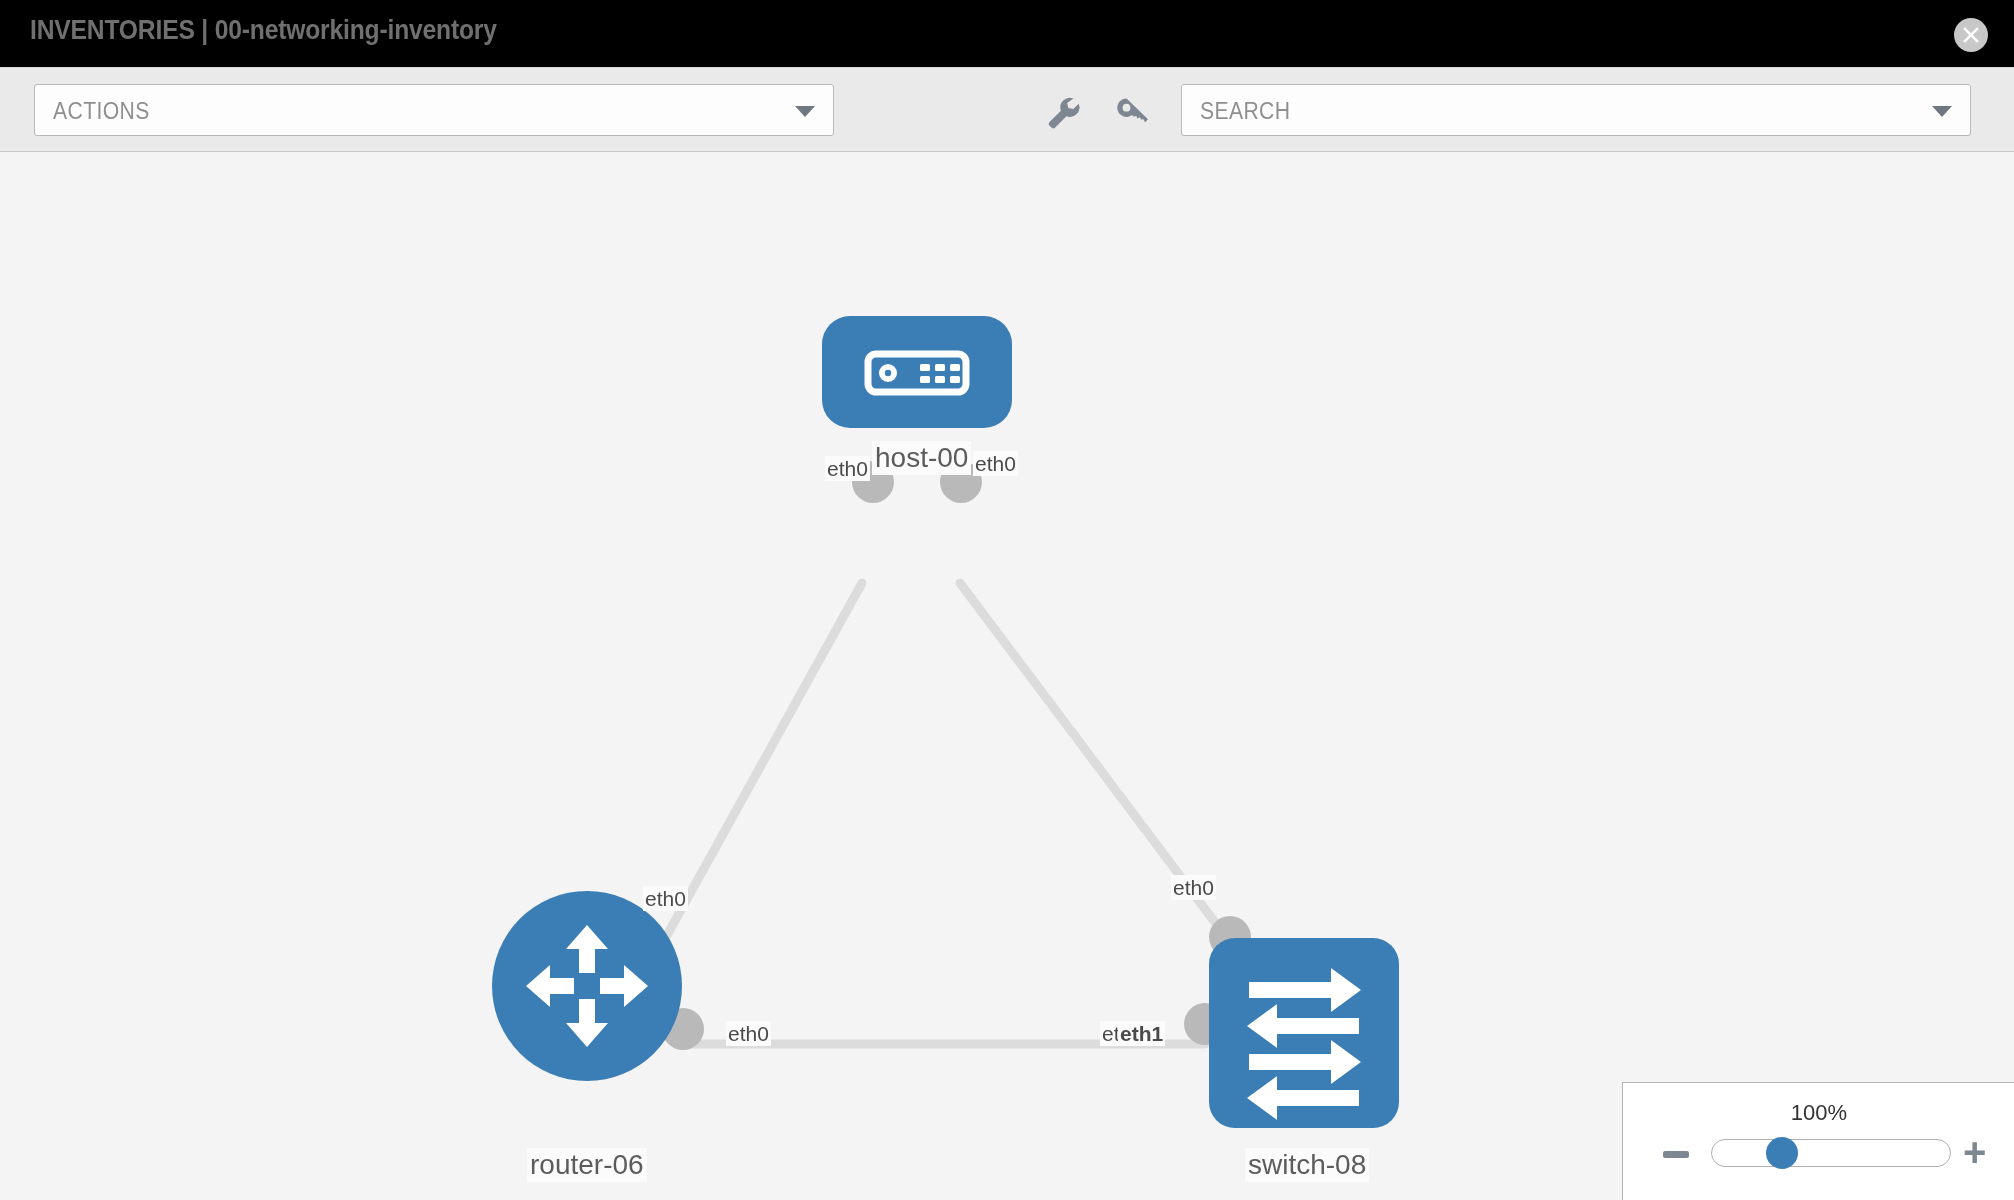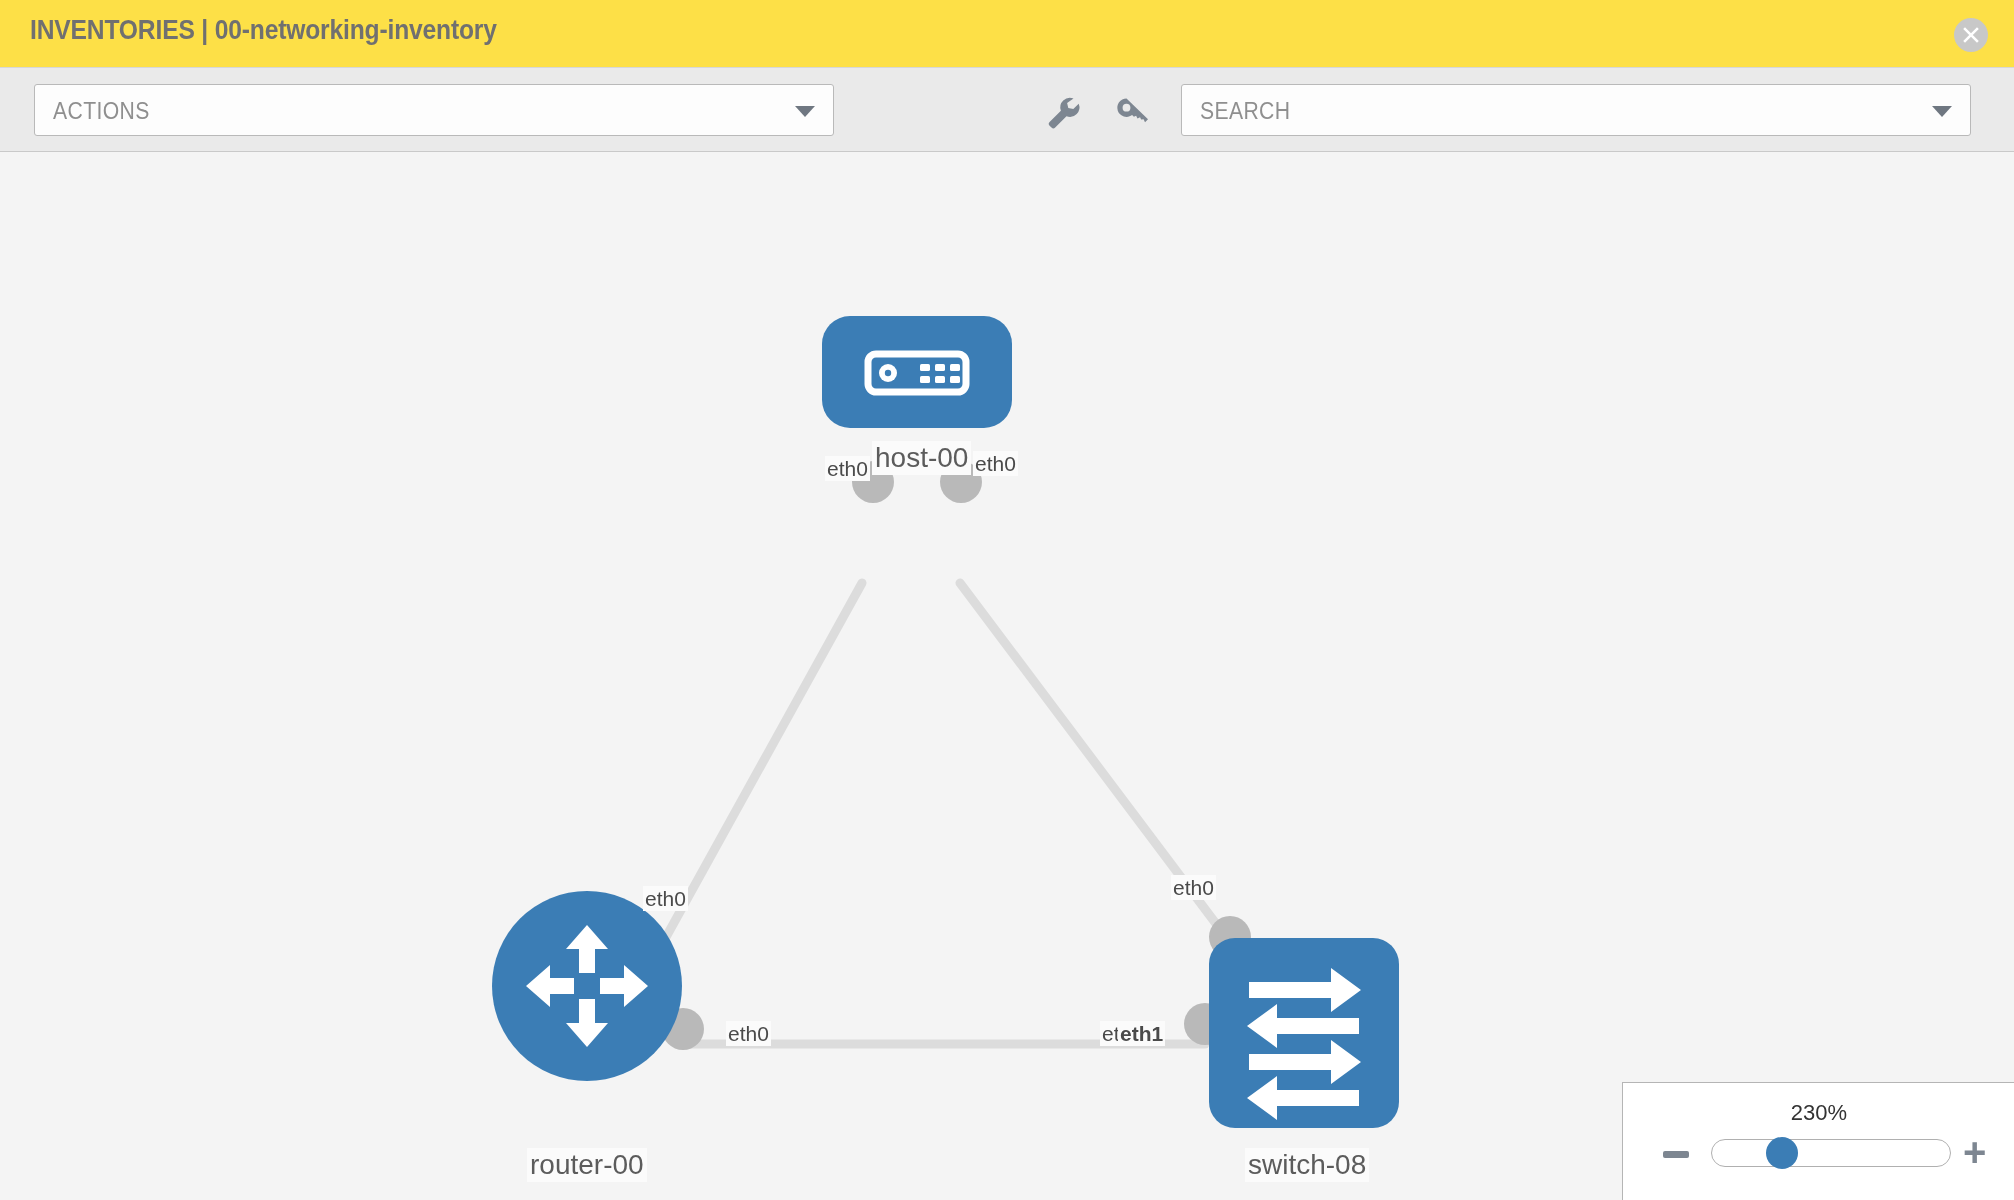--- a/index.html
+++ b/index.html
@@ -18,21 +18,21 @@
     overflow: hidden;
     background: #f4f4f4;
   }
 
   
   .header {
     position: absolute;
     left: 0; top: 0;
     width: 2014px;
     height: 68px;
-    background: #fde047;
+    background: #000000;
     border-bottom: 1px solid #d7d7d7;
     box-sizing: border-box;
   }
   .page-title {
     position: absolute;
     left: 30px;
     top: 14px;
     font-size: 28px;
     font-weight: bold;
     color: #707070;
@@ -293,21 +293,21 @@
 
             <path d="M95 156 L74 132 L87 132 L87 108 L103 108 L103 132 L116 132 Z"></path>
 
             <path d="M34 95 L58 74 L58 87 L82 87 L82 103 L58 103 L58 116 Z"></path>
 
             <path d="M156 95 L132 116 L132 103 L108 103 L108 87 L132 87 L132 74 Z"></path>
           </g>
         </svg>
       </div>
     </div>
-    <div class="node-label" style="left:527px; top:995px;">router-00</div>
+    <div class="node-label" style="left:527px; top:995px;">router-06</div>
     <div class="iface-label" style="left:643px; top:733px;">eth0</div>
     <div class="iface-label" style="left:726px; top:868px;">eth0</div>
 
     <div class="node" style="left:1167px; top:740px; width:240px; height:190px;">
       <div class="nub" style="left:42px; top:23px;"></div>
       <div class="nub" style="left:17px; top:110px;"></div>
       <div class="node-shape square" style="left:42px; top:45px; width:190px; height:190px;">
         <svg width="190" height="190" viewBox="0 0 190 190" aria-hidden="true">
           <g fill="#ffffff">
 
@@ -323,20 +323,20 @@
       </div>
     </div>
     <div class="node-label" style="left:1245px; top:995px;">switch-08</div>
     <div class="iface-label" style="left:1171px; top:722px;">eth0</div>
     <div class="iface-label" style="left:1100px; top:868px;">eth0</div>
     <div class="iface-label" style="left:1118px; top:868px;font-weight:bold;">eth1</div>
 
   </div>
 
   <div class="zoom-panel">
-    <div class="zoom-value">230%</div>
+    <div class="zoom-value">100%</div>
     <div class="zoom-minus"></div>
     <div class="zoom-track"></div>
     <div class="zoom-thumb"></div>
     <div class="zoom-plus">+</div>
   </div>
 
 </div>
 
 </body></html>

